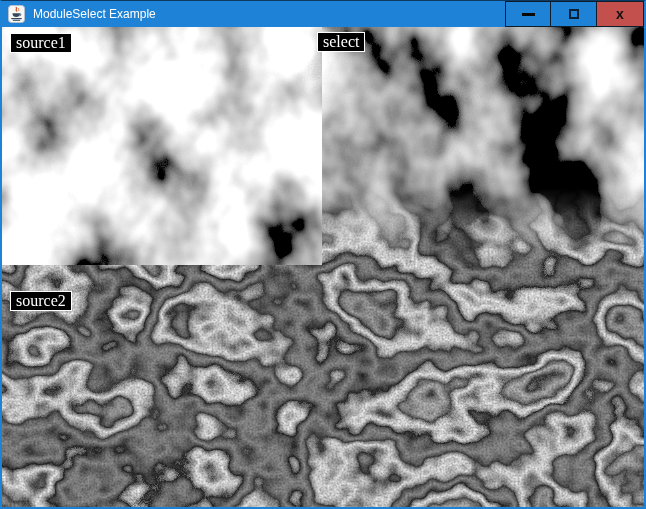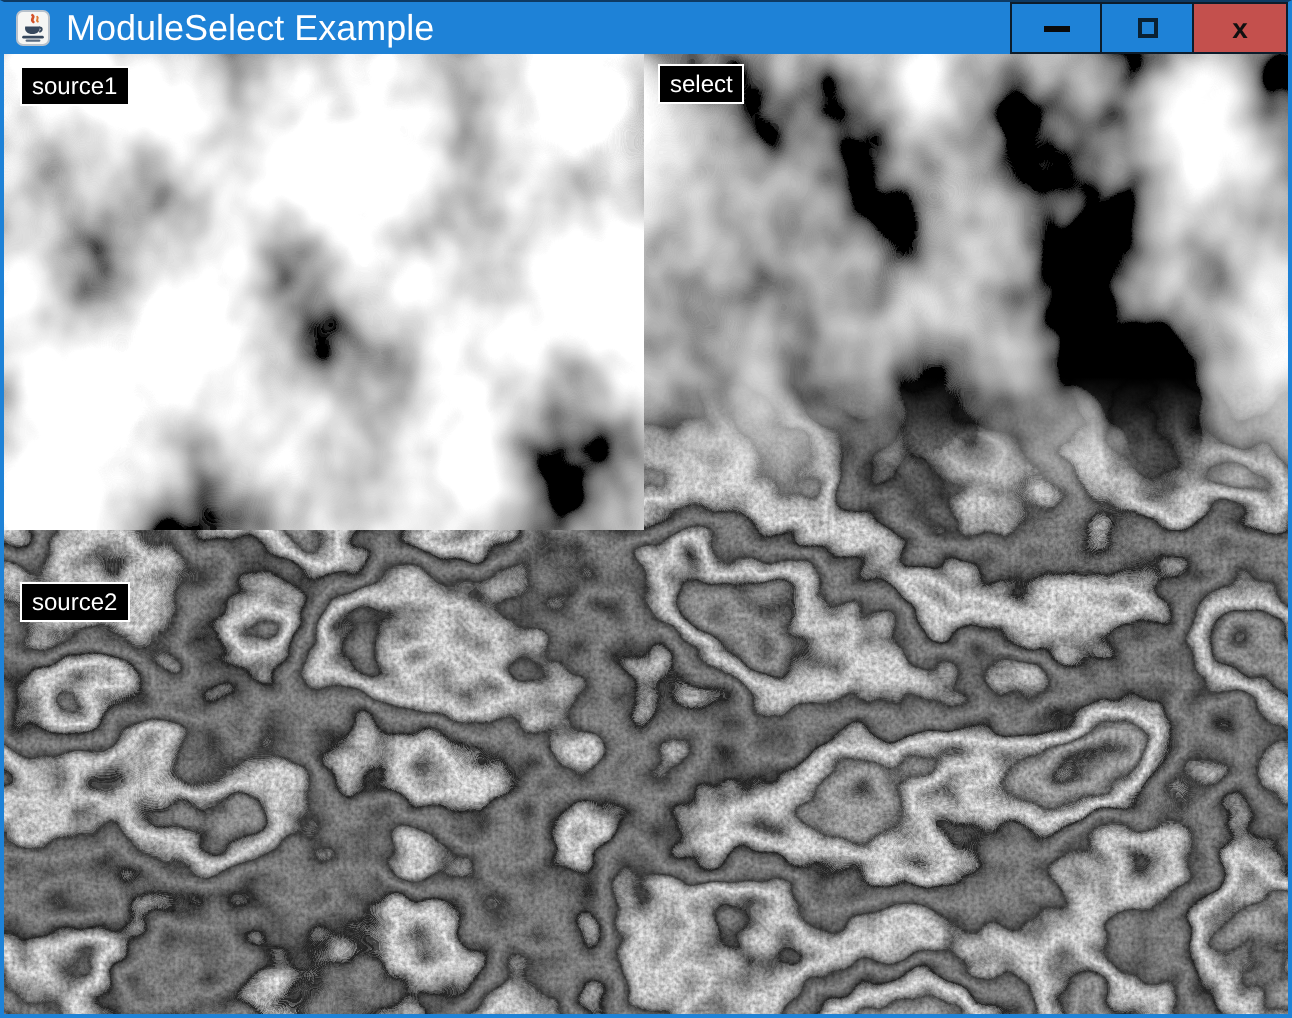--- a/index.html
+++ b/index.html
@@ -23,21 +23,21 @@
     width:642px; height:26px;
     background:var(--titlebar-color,#1e82d7);
   }
   .app-icon {
     position:absolute; left:6px; top:4px;
     width:17px; height:18px;
   }
   .win-title {
     position:absolute; left:31px; top:0; height:26px;
     line-height:26px;
-    font-size:18px;
+    font-size:12px;
     color:var(--title-text-color,#fff);
     white-space:nowrap;
   }
   .win-buttons {
     position:absolute; right:0; top:0; height:26px;
     display:flex;
   }
   .wbtn {
     height:26px;
     border:1px solid #0c1c2b;
@@ -60,31 +60,31 @@
     background:#161616;
   }
   .layer { position:absolute; display:block; }
   .layer.base { left:0; top:0; }
   .layer.sel  { left:320px; top:0; }
   .layer.src1 { left:0; top:0; }
 
   .img-label {
     position:absolute;
     z-index:5;
-    font-family:Liberation Sans, sans-serif;
-    font-size:12px;
+    font-family:Liberation Serif, serif;
+    font-size:16px;
     line-height:14px;
     color:var(--label-text-color,#fff);
     background:var(--label-bg,#000);
     border:1px solid var(--label-border,#fff);
     padding:2px 5px;
     white-space:nowrap;
   }
   .img-label.l-source1 { left:8px;   top:6px;  }
-  .img-label.l-select  { left:327px; top:5px;  }
+  .img-label.l-select  { left:315px; top:5px;  }
   .img-label.l-source2 { left:8px;   top:264px;}
 </style>
 </head>
 <body>
 
 <div class="window">
 
   <div class="titlebar">
     <div class="app-icon">
       <svg width="17" height="18" viewBox="0 0 17 18">

